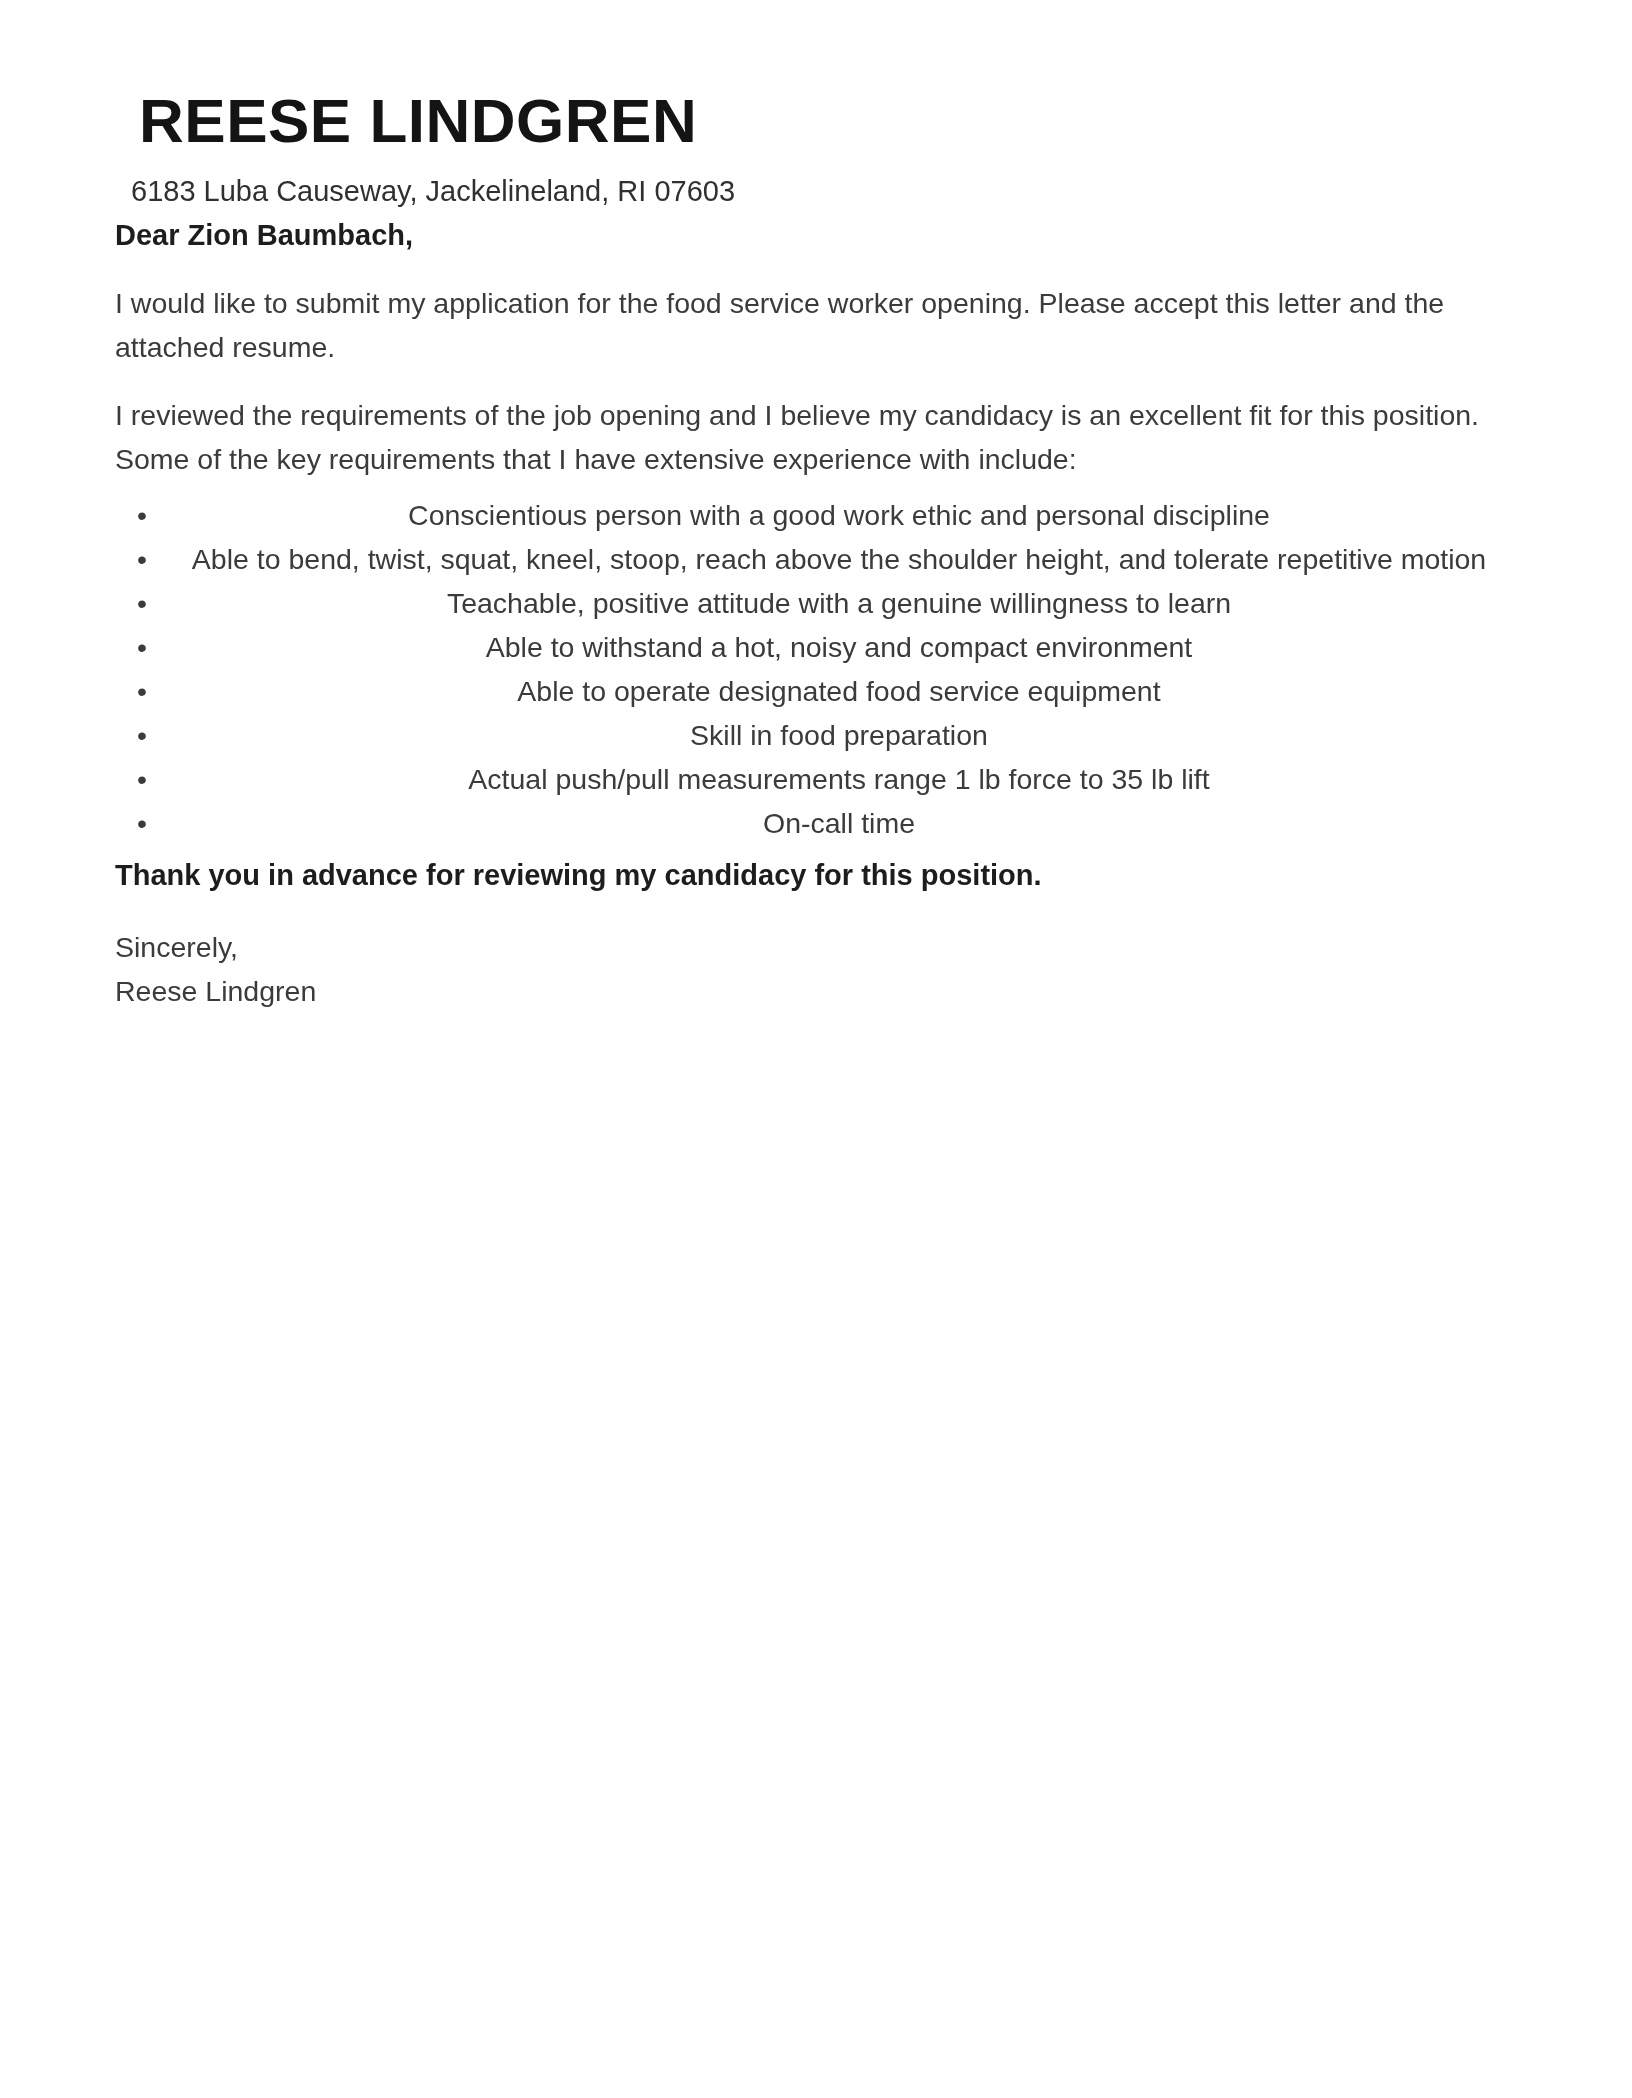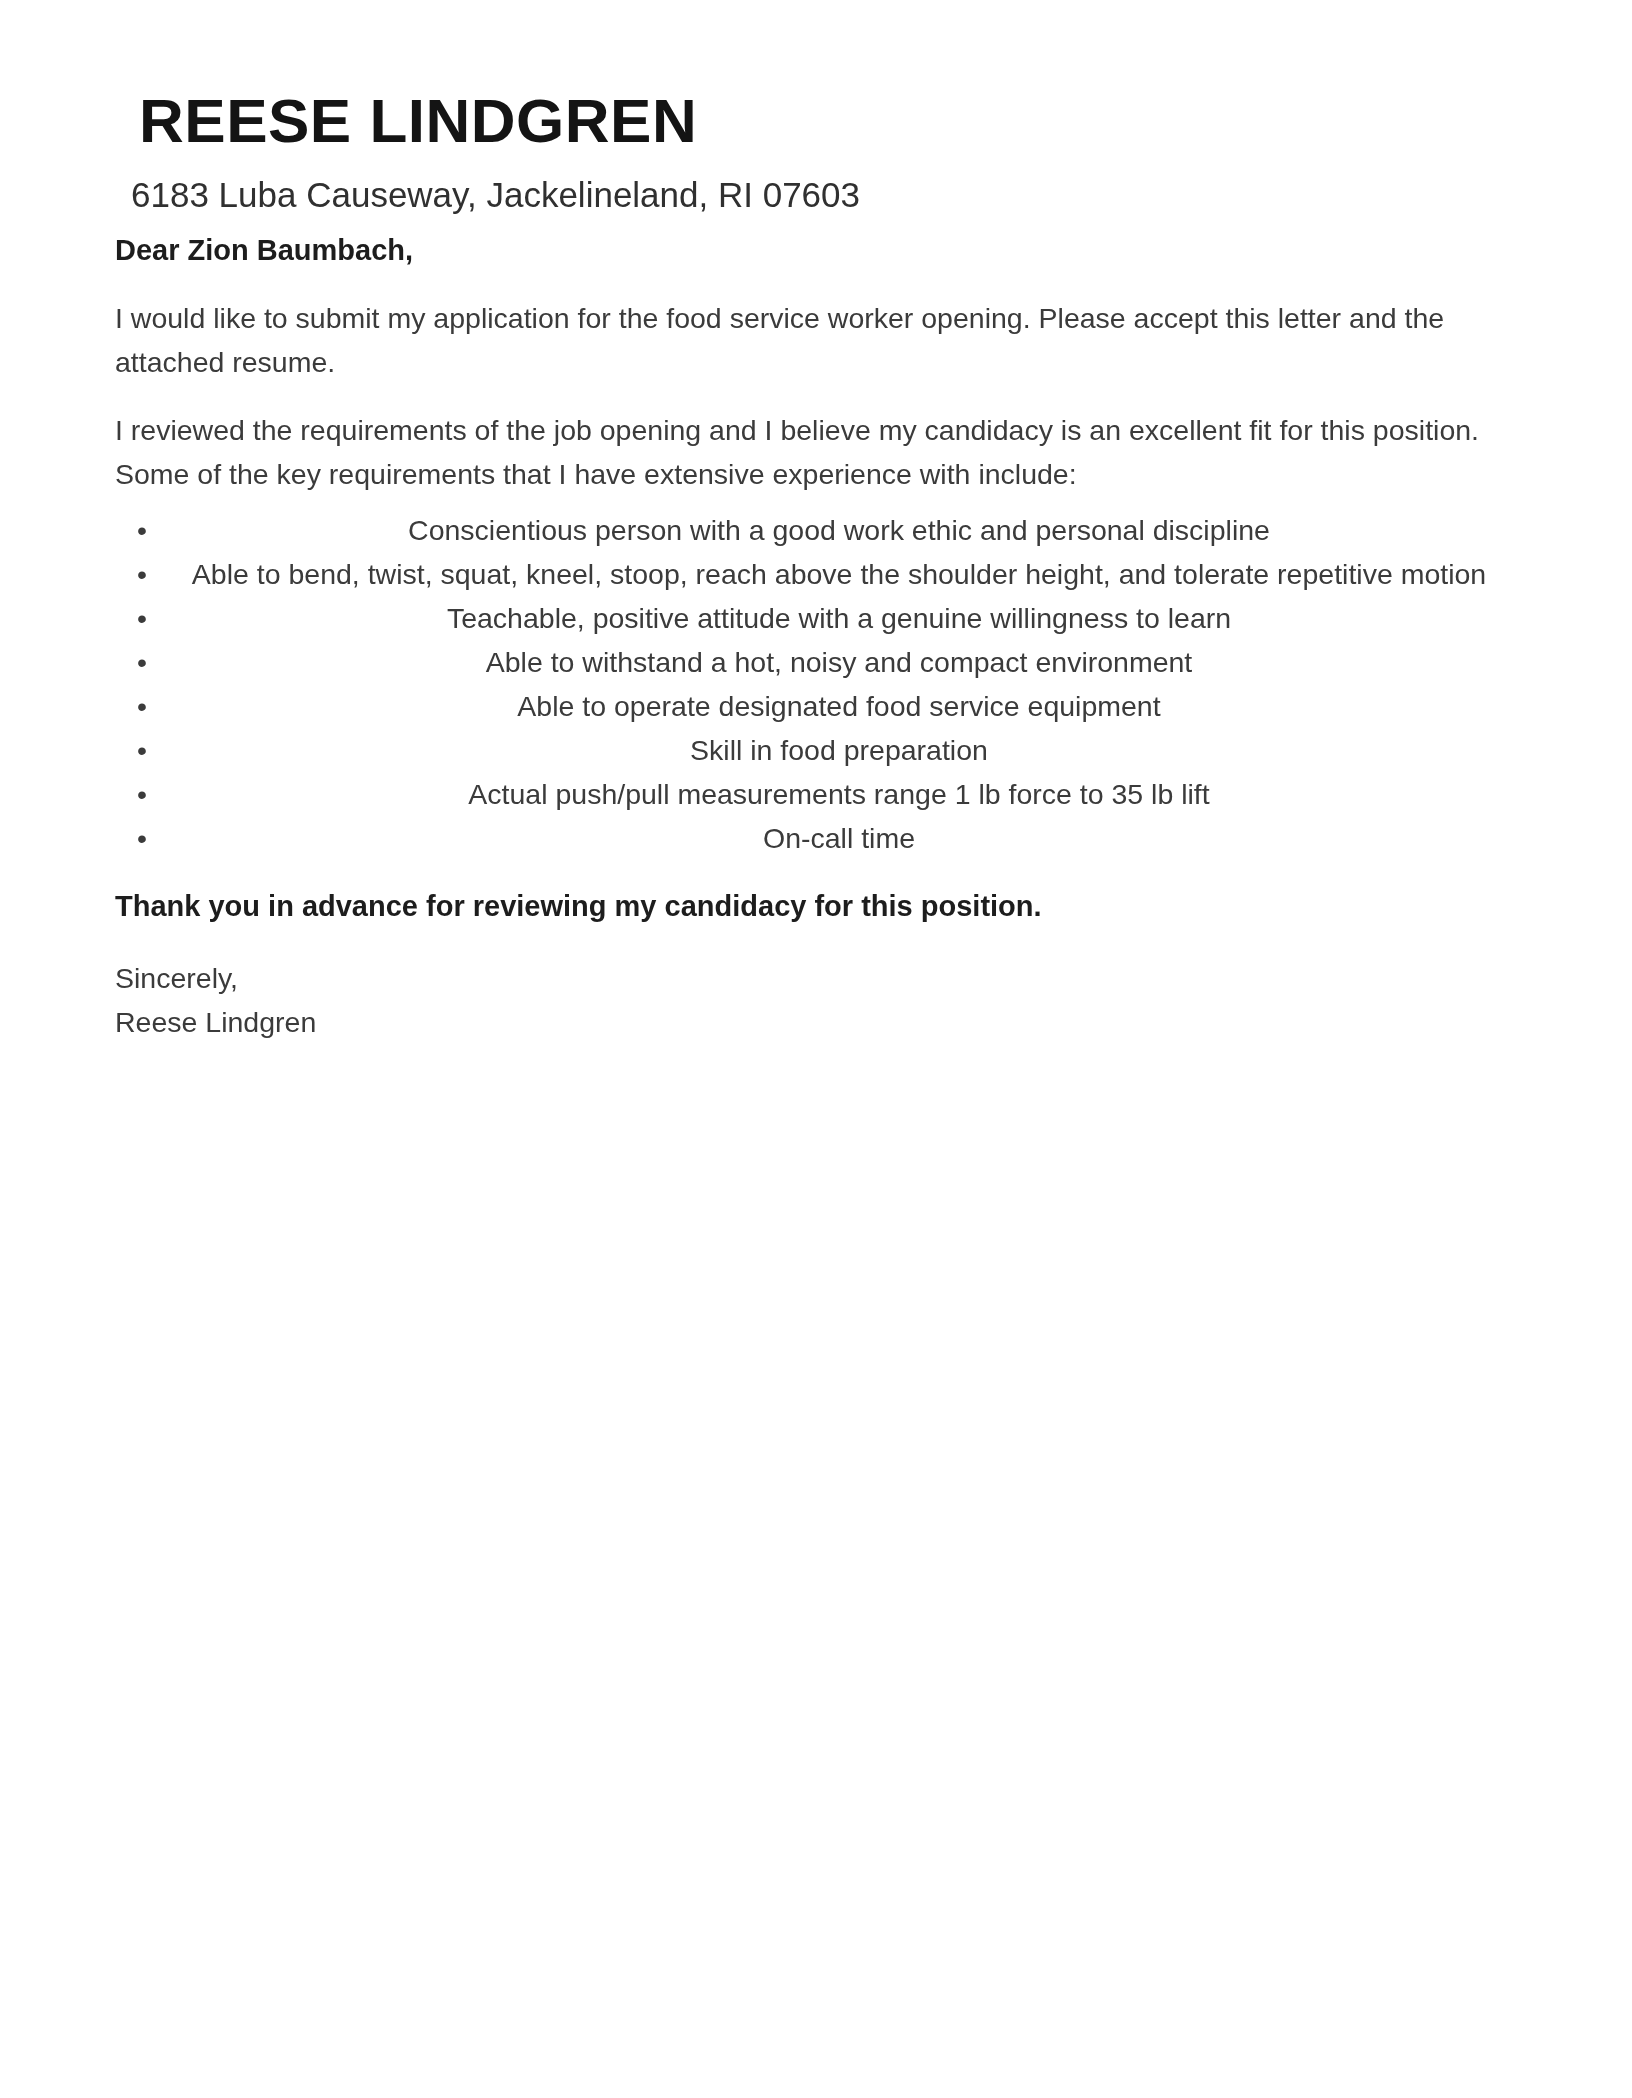--- a/index.html
+++ b/index.html
@@ -24,22 +24,22 @@
   .sender-name {
     margin-left: 24px;
     font-size: 62px;
     line-height: 1.0;
     font-weight: 700;
     letter-spacing: 0.5px;
     color: #141414;
   }
 
   .sender-address {
-    margin: 22px 0 12px 16px;
-    font-size: 35px;
+    margin: 22px 0 4px 16px;
+    font-size: 29px;
     line-height: 1.2;
     font-weight: 400;
     color: #303030;
   }
 
   
   .letter-body {
     font-size: 28.5px;
     line-height: 44px;
     color: #3b3b3b;
@@ -70,21 +70,21 @@
 
   ul.requirements li::before {
     content: "\2022";
     position: absolute;
     left: 0;
     top: 0;
     color: #3b3b3b;
   }
 
   .thanks {
-    margin-top: 24px;
+    margin-top: 8px;
     font-weight: 700;
     font-size: 29px;
     color: #1d1d1d;
   }
 
   .closing {
     margin-top: 28px;
   }
   .closing span { display: block; }
 </style>

